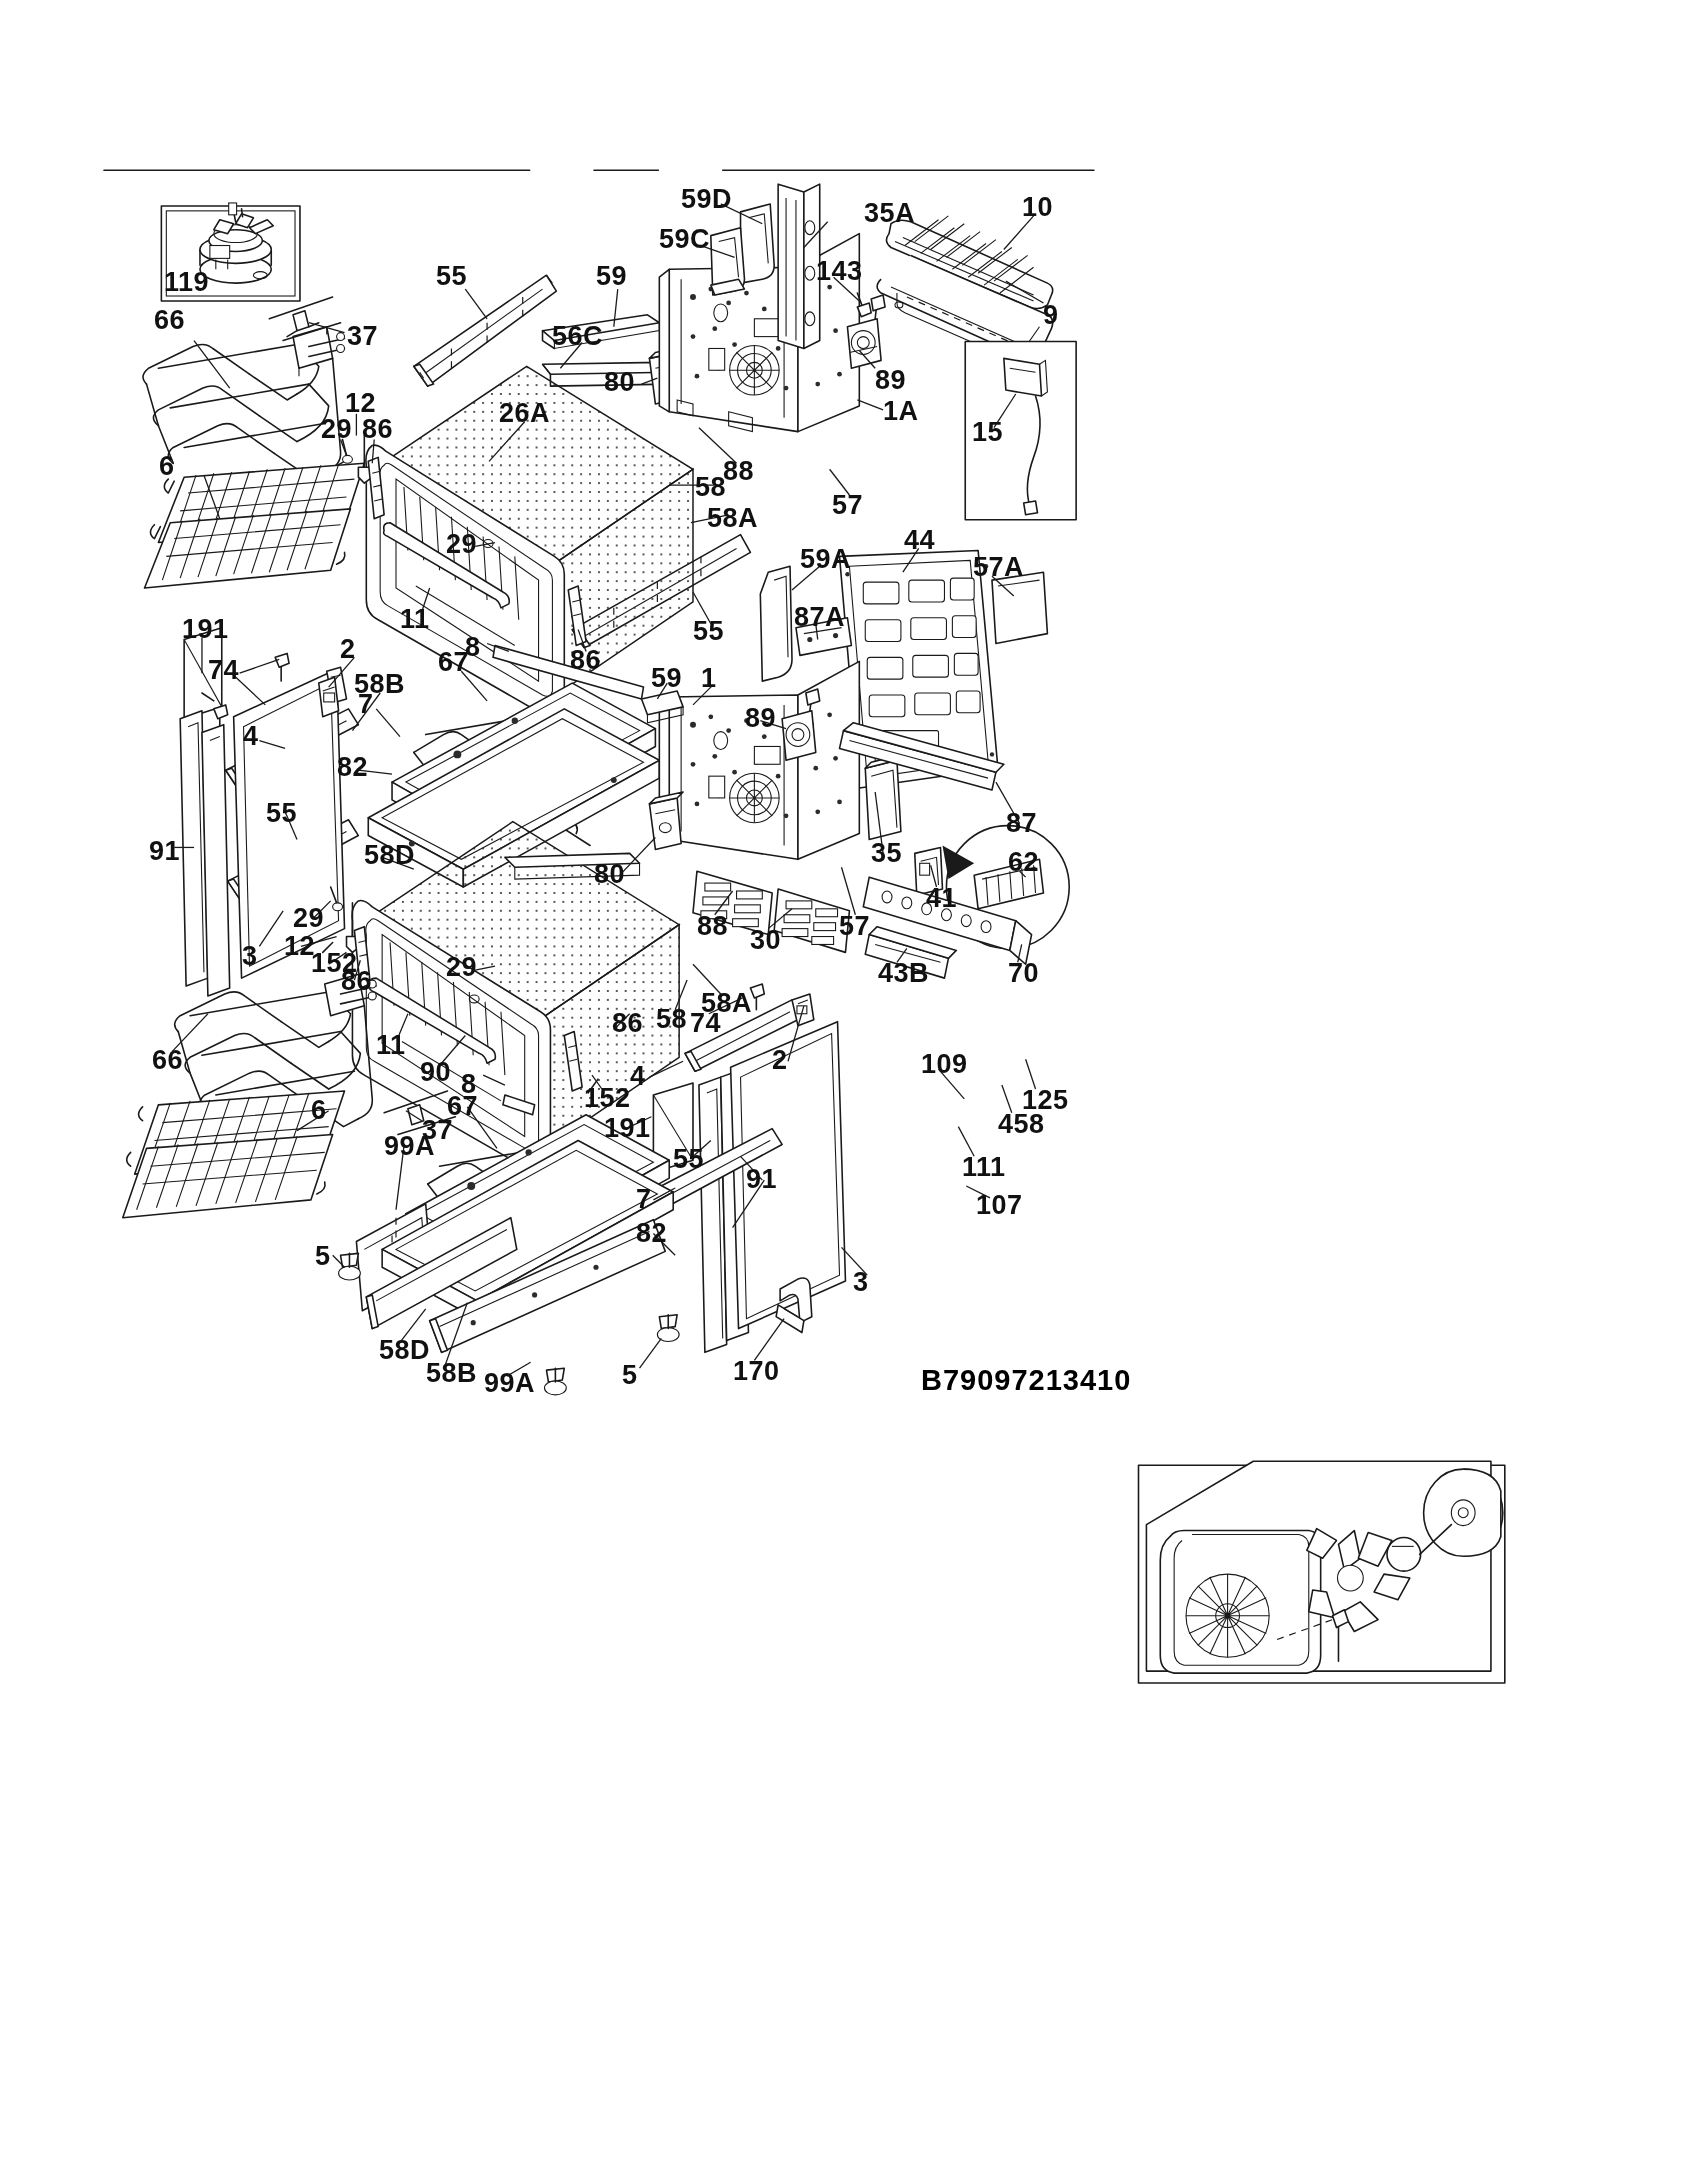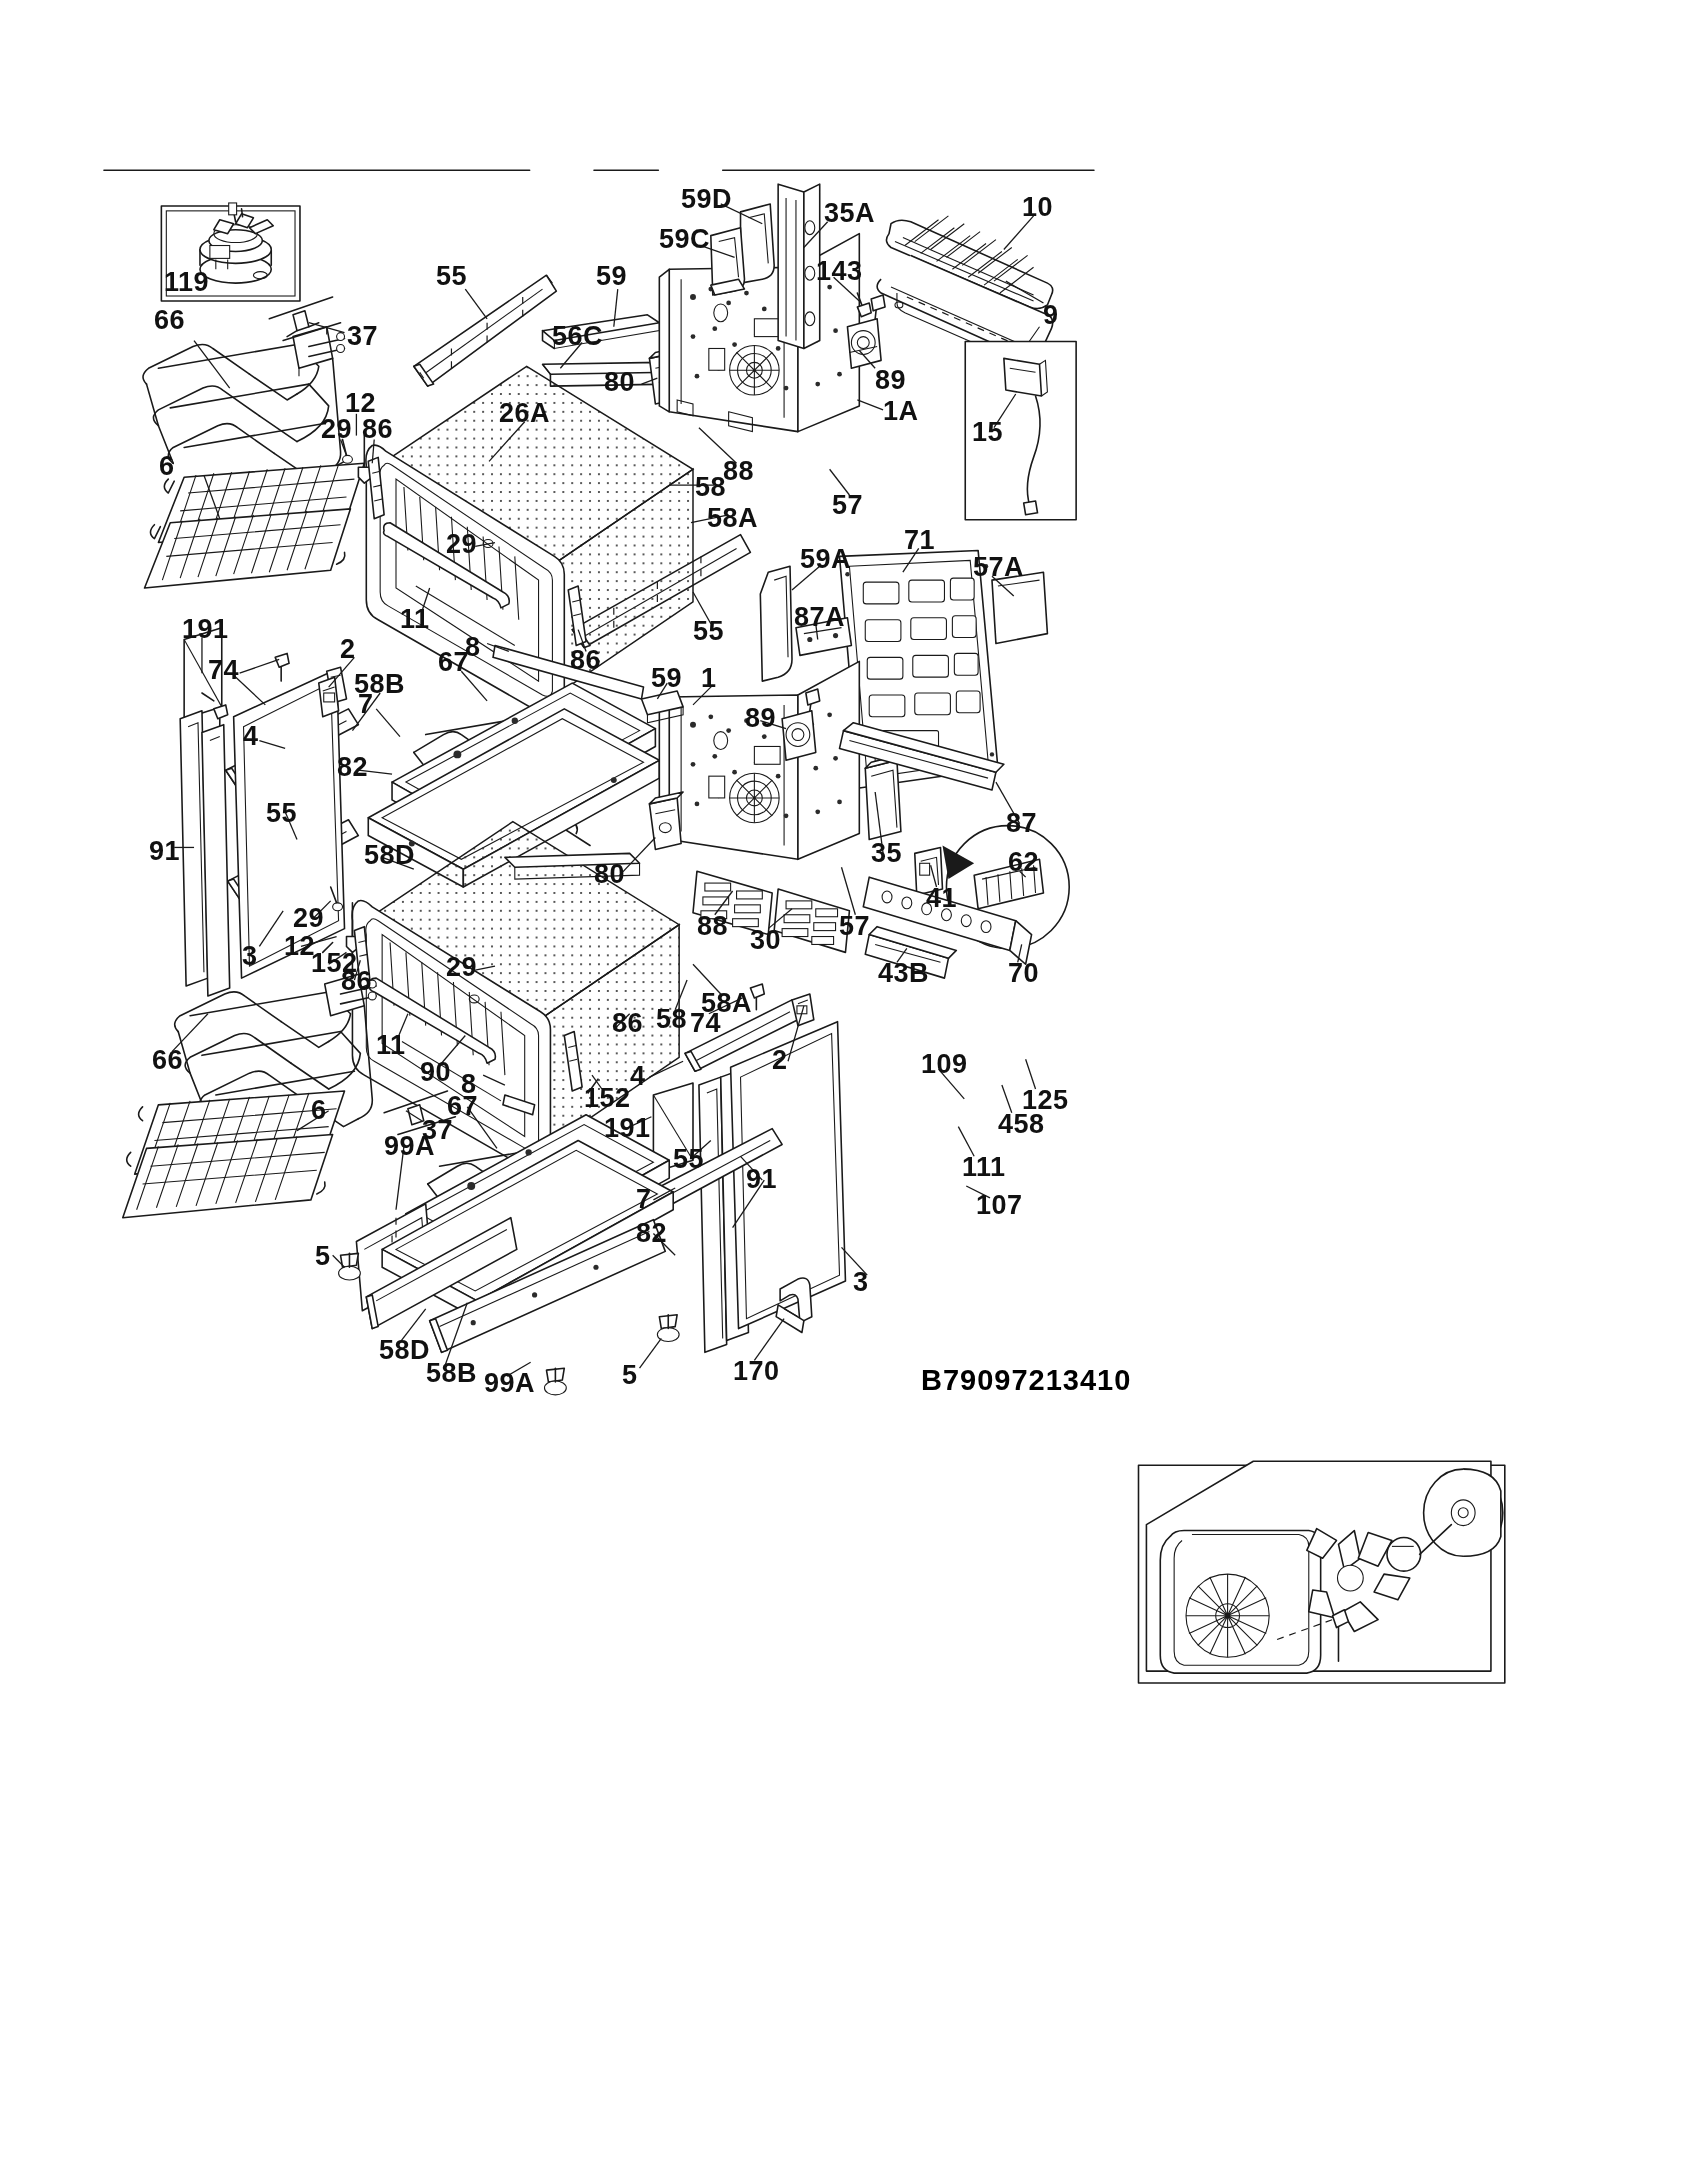--- a/index.html
+++ b/index.html
@@ -872,21 +872,21 @@
   </svg>
 
   <div>
     <div class="lbl" style="left:164px;top:269px">119</div>
     <div class="lbl" style="left:154px;top:307px">66</div>
     <div class="lbl" style="left:347px;top:323px">37</div>
     <div class="lbl" style="left:436px;top:263px">55</div>
     <div class="lbl" style="left:596px;top:263px">59</div>
     <div class="lbl" style="left:681px;top:186px">59D</div>
     <div class="lbl" style="left:659px;top:226px">59C</div>
-    <div class="lbl" style="left:824px;top:200px">35A</div>
+    <div class="lbl" style="left:864px;top:200px">35A</div>
     <div class="lbl" style="left:816px;top:258px">143</div>
     <div class="lbl" style="left:1022px;top:194px">10</div>
     <div class="lbl" style="left:1043px;top:302px">9</div>
     <div class="lbl" style="left:552px;top:323px">56C</div>
     <div class="lbl" style="left:604px;top:369px">80</div>
     <div class="lbl" style="left:875px;top:367px">89</div>
     <div class="lbl" style="left:883px;top:398px">1A</div>
     <div class="lbl" style="left:972px;top:419px">15</div>
     <div class="lbl" style="left:345px;top:390px">12</div>
     <div class="lbl" style="left:321px;top:416px">29</div>
@@ -897,21 +897,21 @@
     <div class="lbl" style="left:707px;top:505px">58A</div>
     <div class="lbl" style="left:832px;top:492px">57</div>
     <div class="lbl" style="left:159px;top:453px">6</div>
     <div class="lbl" style="left:446px;top:531px">29</div>
     <div class="lbl" style="left:400px;top:606px">11</div>
     <div class="lbl" style="left:693px;top:618px">55</div>
     <div class="lbl" style="left:570px;top:647px">86</div>
     <div class="lbl" style="left:465px;top:634px">8</div>
     <div class="lbl" style="left:800px;top:546px">59A</div>
     <div class="lbl" style="left:794px;top:604px">87A</div>
-    <div class="lbl" style="left:904px;top:527px">71</div>
+    <div class="lbl" style="left:904px;top:527px">44</div>
     <div class="lbl" style="left:973px;top:554px">57A</div>
     <div class="lbl" style="left:182px;top:616px">191</div>
     <div class="lbl" style="left:208px;top:657px">74</div>
     <div class="lbl" style="left:340px;top:636px">2</div>
     <div class="lbl" style="left:354px;top:671px">58B</div>
     <div class="lbl" style="left:438px;top:649px">67</div>
     <div class="lbl" style="left:358px;top:691px">7</div>
     <div class="lbl" style="left:337px;top:754px">82</div>
     <div class="lbl" style="left:243px;top:723px">4</div>
     <div class="lbl" style="left:266px;top:800px">55</div>

